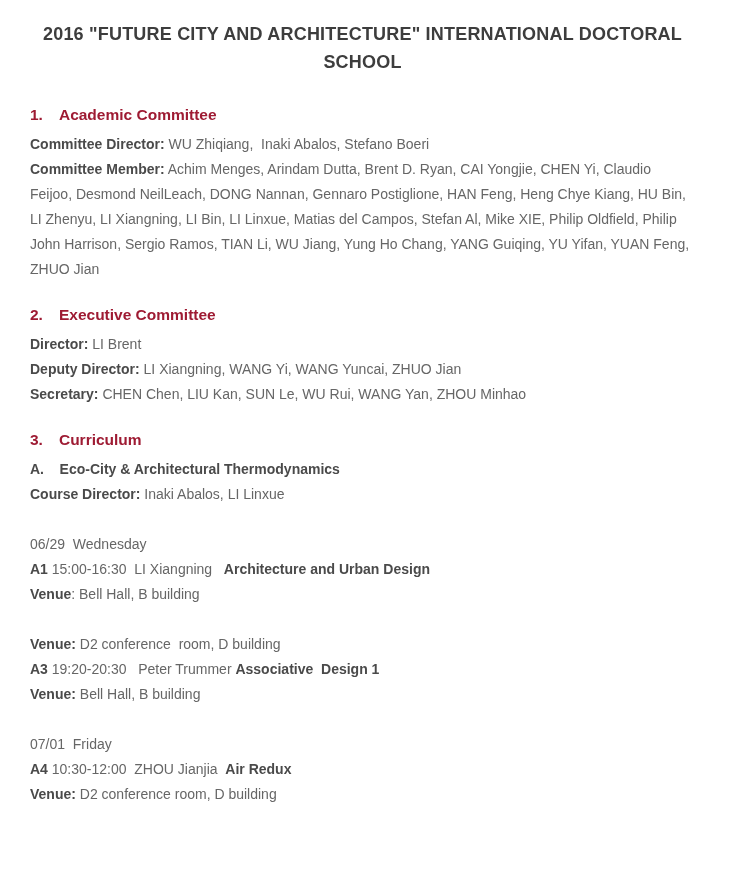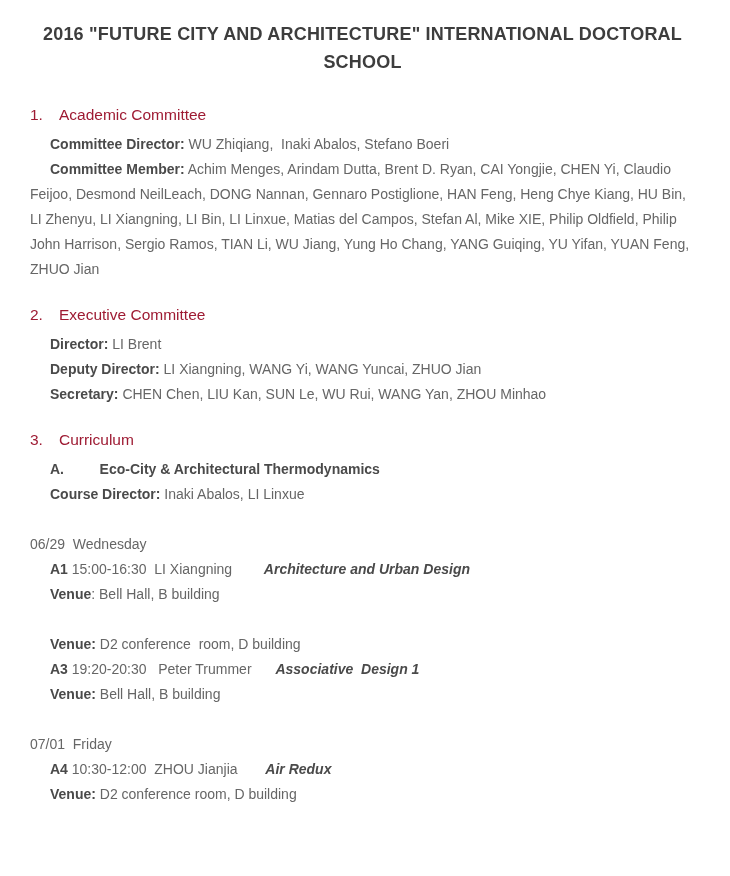--- a/index.html
+++ b/index.html
@@ -22,35 +22,35 @@
     font-size: 18px;
     font-weight: bold;
     line-height: 28px;
     color: var(--title-gray);
     margin-bottom: 28px;
     letter-spacing: 0.2px;
   }
   h2.sec-heading {
     color: var(--heading-red);
     font-size: 15.5px;
-    font-weight: normal;
+    font-weight: bold;
     line-height: 22px;
     margin-top: 22px;
     margin-bottom: 6px;
   }
   h2.sec-heading .sec-num { margin-right: 16px; }
   p.body-line {
     font-size: 14px;
     line-height: 25px;
     color: var(--body-gray);
     white-space: pre-wrap;
     margin: 0;
   }
-  p.body-line .b { font-weight: bold; color: var(--label-gray); margin-left: 20px; }
-  p.body-line .i { font-style: italic; }
+  p.body-line .b { font-weight: bold; color: var(--label-gray); }
+  p.body-line .i { }
   .spacer { height: 25px; }
 </style>
 </head>
 <body>
 
 <div>
 
   <h1 class="doc-title">
     <span>2016 "FUTURE CITY AND ARCHITECTURE" INTERNATIONAL DOCTORAL</span><br>
     <span>SCHOOL</span>

